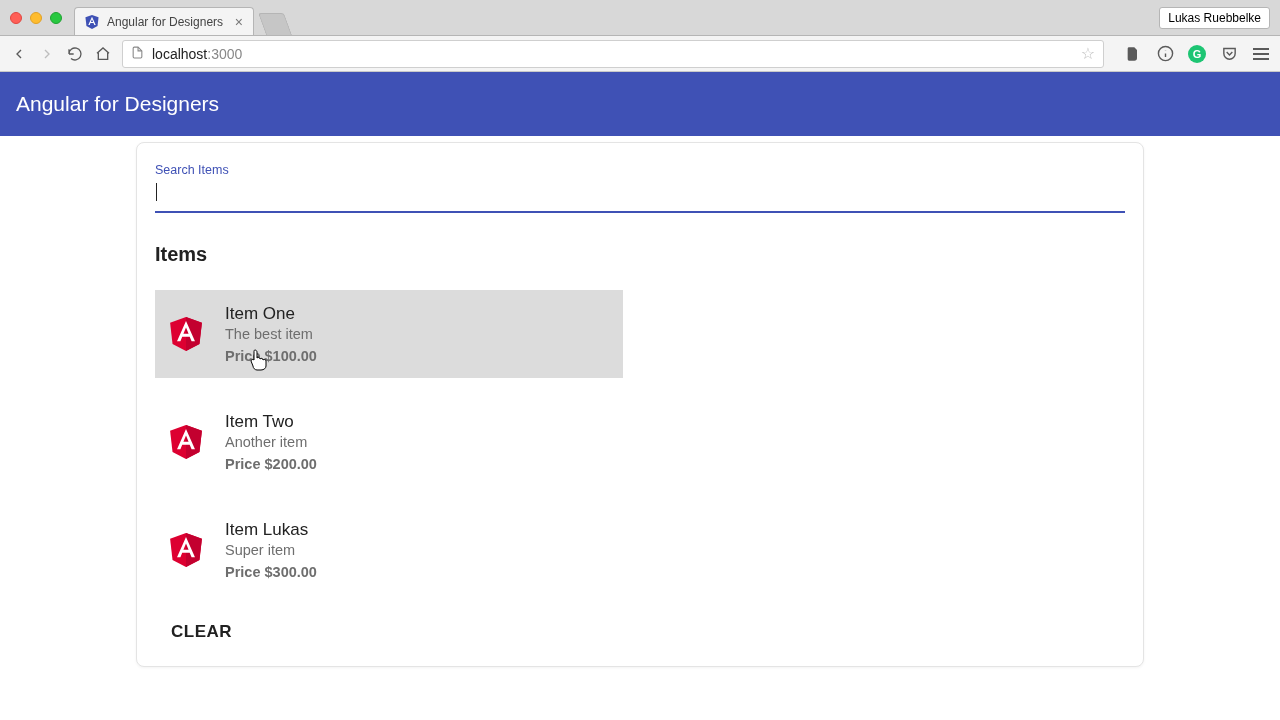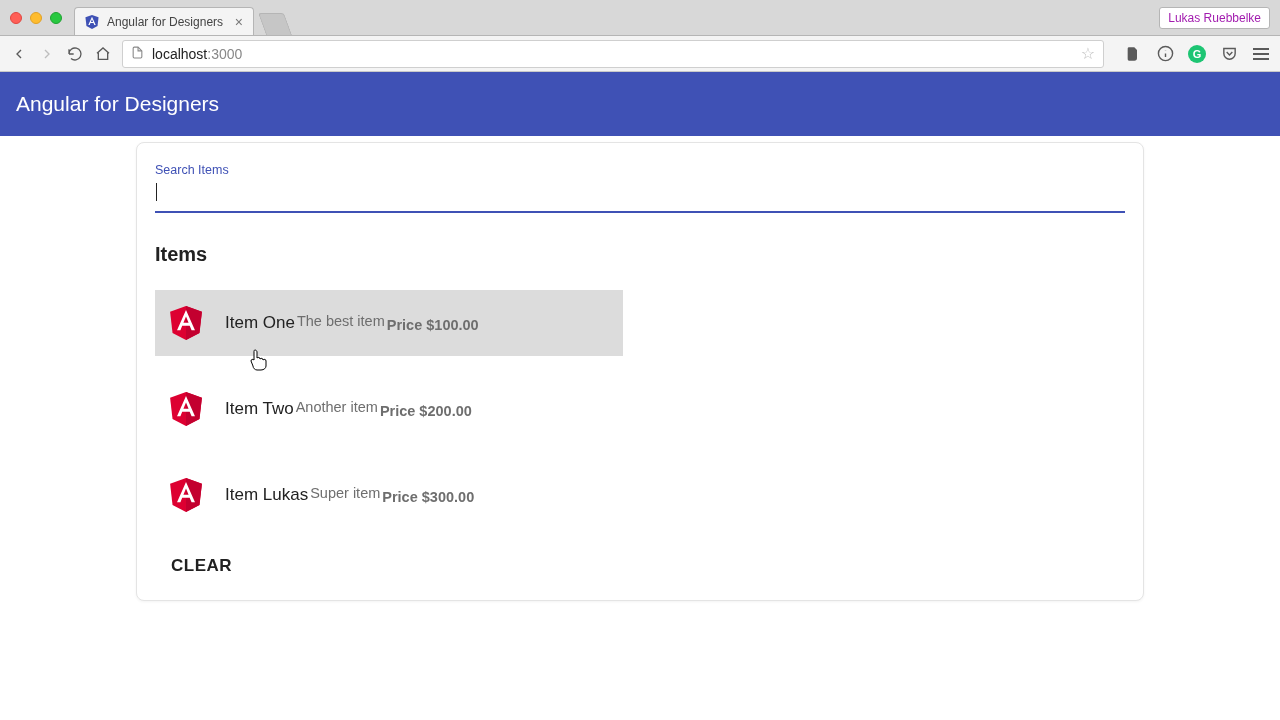--- a/index.html
+++ b/index.html
@@ -60,21 +60,21 @@
     border-bottom: none;
     transform: skewX(20deg);
   }
   .profile-badge {
     margin-left: auto;
     background: #fff;
     border: 1px solid #b5b5b5;
     border-radius: 3px;
     font-size: 12px;
     padding: 3px 8px;
-    color: #a21caf;
+    color: #000000;
   }
 
   
   .browser-toolbar {
     height: 36px;
     background: #f4f4f4;
     border-bottom: 1px solid #c9c9c9;
     display: flex;
     align-items: center;
     padding: 0 10px;
@@ -187,21 +187,21 @@
     gap: 22px;
     padding: 14px 14px;
     width: 468px;
   }
   .item.sel { background: #dcdcdc; }
   .item-gap { height: 20px; }
   .shield {
     width: 34px; height: 38px;
   }
   .shield svg { width: 34px; height: 38px; display:block; }
-  .item-text { display: flex; flex-direction: row; gap: 2px; }
+  .item-text { display: flex; flex-direction: column; gap: 2px; }
   .item-title { font-size: 17px; color: #222; font-weight: 500; }
   .item-sub { font-size: 14.5px; color: #6e6e6e; }
   .item-price { font-size: 14.5px; color: #6e6e6e; font-weight: 600; margin-top: 4px; }
 
   .clear-btn {
     margin-top: 28px;
     margin-left: 16px;
     background: none;
     border: none;
     color: #212121;

